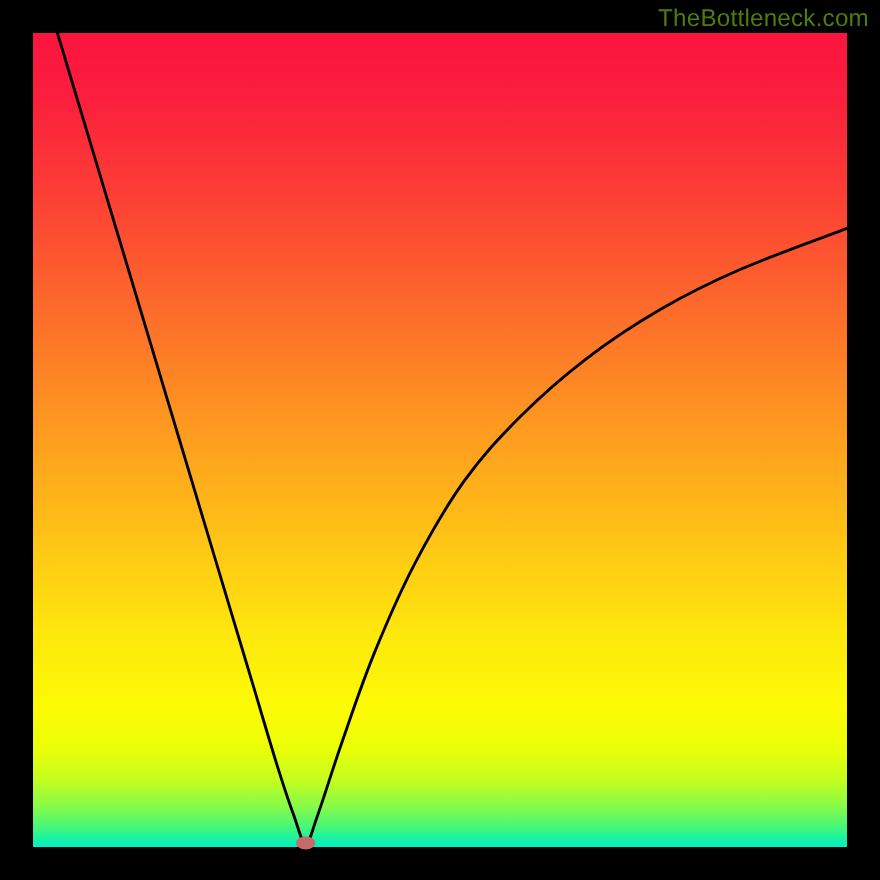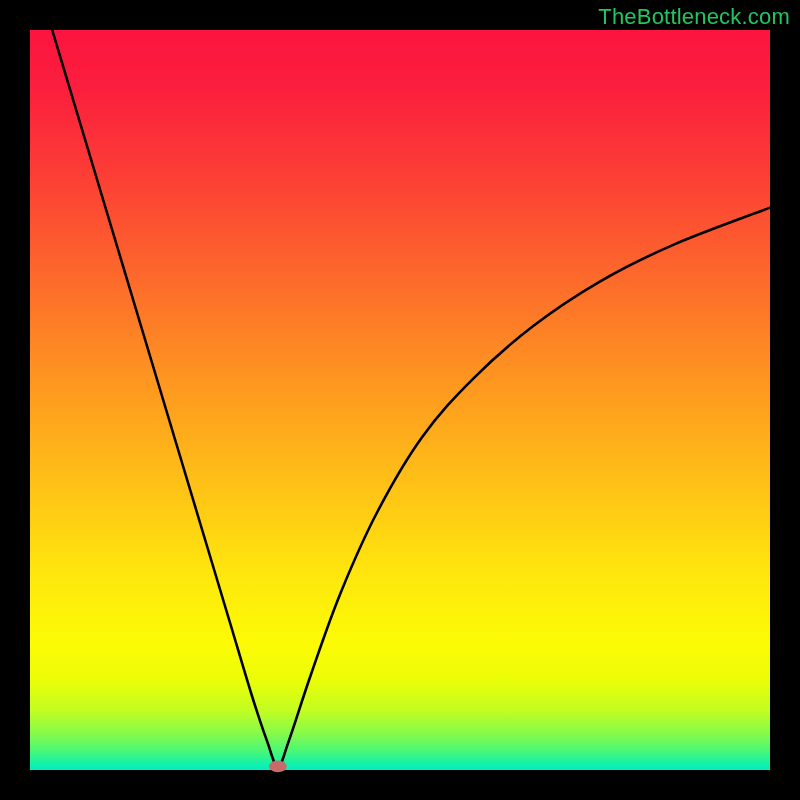--- a/index.html
+++ b/index.html
@@ -13,21 +13,21 @@
   }
   .page {
     position: relative;
     width: 800px;
     height: 800px;
   }
   .watermark {
     position: absolute;
     top: 4px;
     right: 10px;
-    color: #22c55e;
+    color: #4d7c0f;
     font-size: 22px;
     font-weight: 400;
     letter-spacing: 0.2px;
     user-select: none;
   }
   .plot-area {
     position: absolute;
     left: 30px;
     top: 30px;
     width: 740px;

